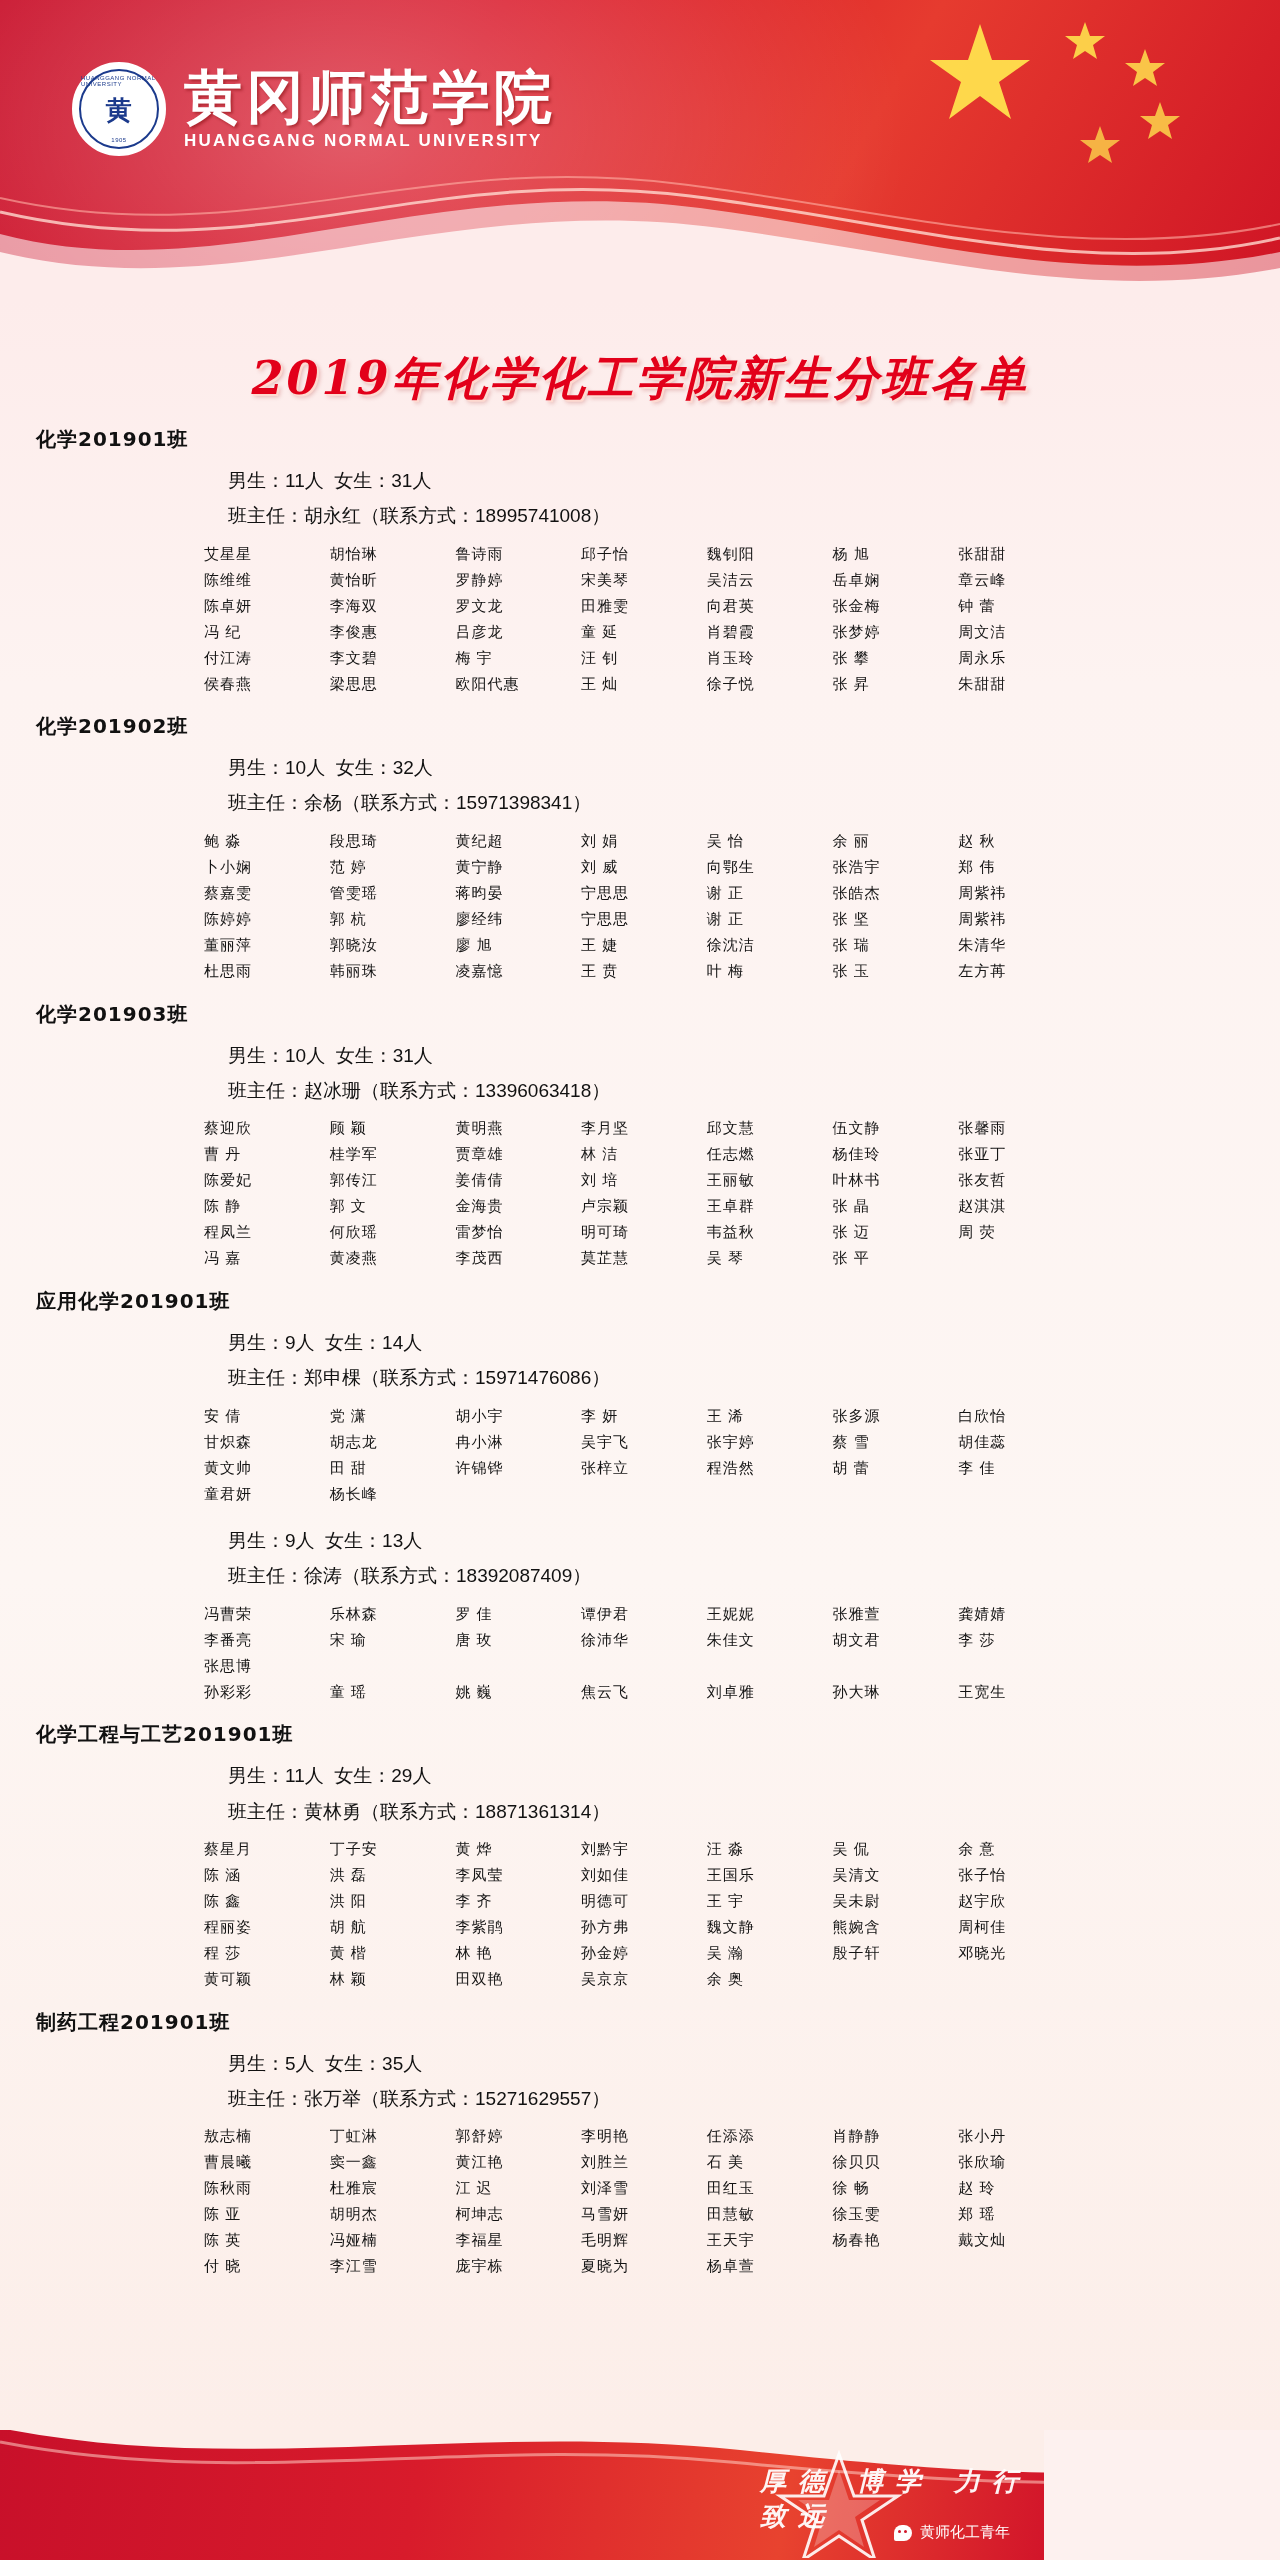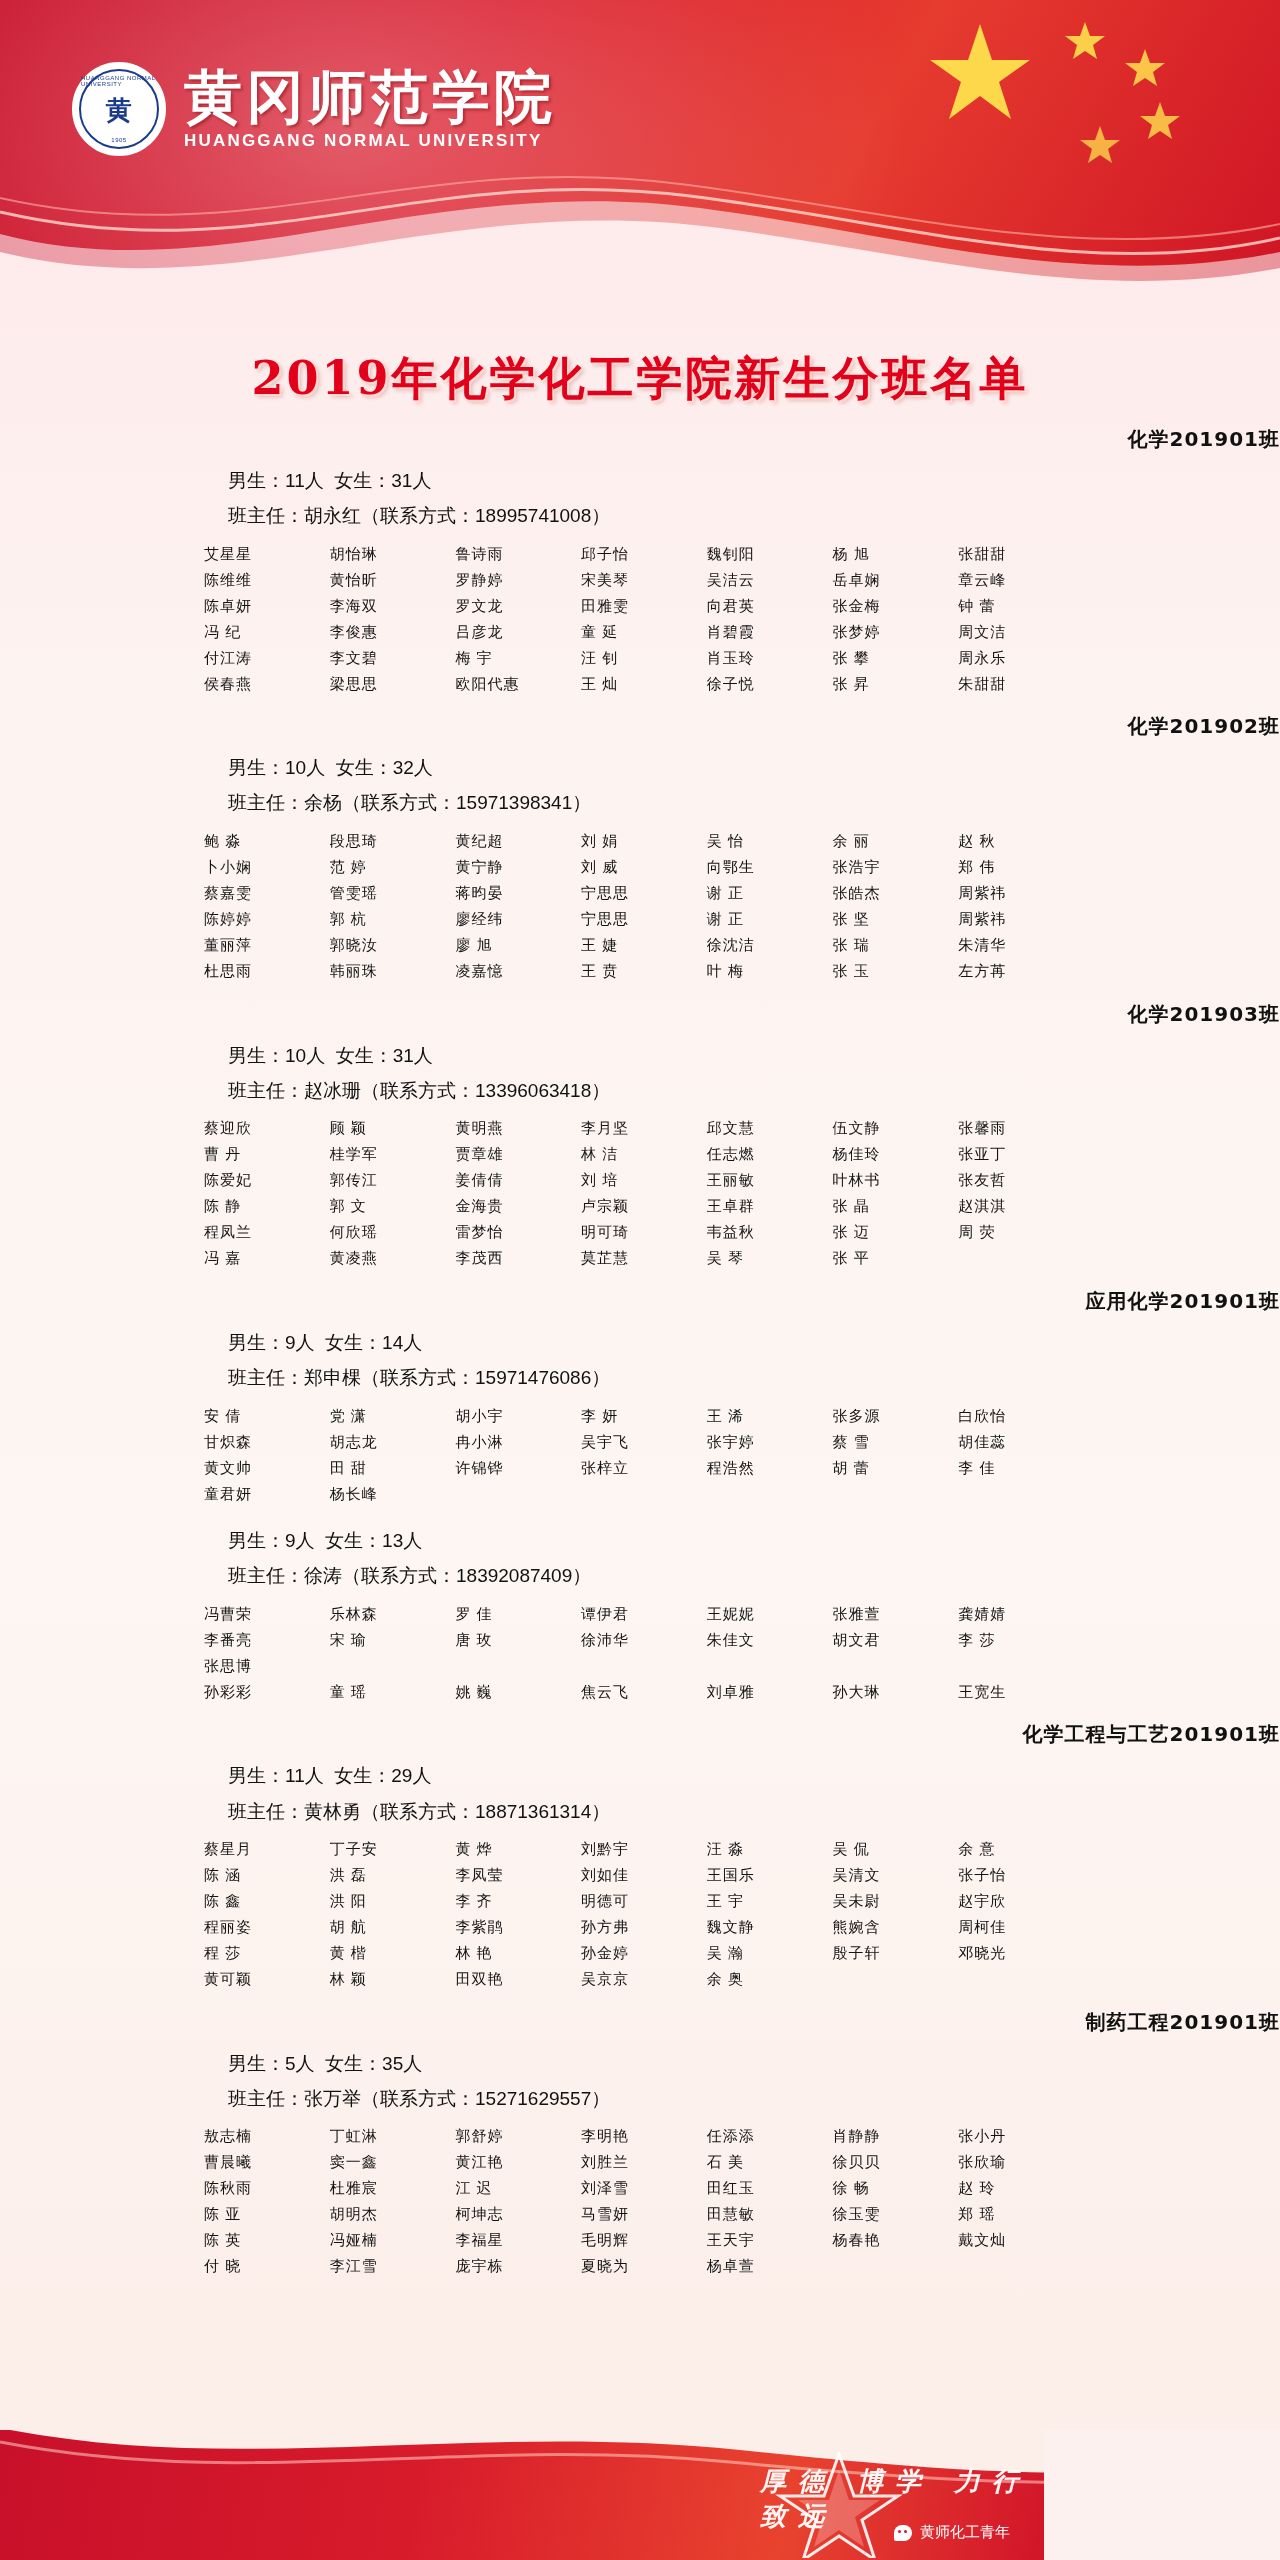--- a/index.html
+++ b/index.html
@@ -72,25 +72,26 @@
   }
   .title-main {
     text-align:center;
     color:#e2001a;
     font-family:"DejaVu Serif", serif;
     font-weight:bold;
     font-size:46px;
     letter-spacing:3px;
     padding-top:48px;
     text-shadow: 2px 2px 0px rgba(255,220,210,0.9), 3px 3px 4px rgba(150,0,0,0.25);
+    font-style: italic;
   }
 
   .class-block { margin-top:16px; }
   .class-name {
-    text-align:right;
+    text-align:left;
     font-weight:bold;
     font-size:20px;
     color:#111;
     letter-spacing:1px;
     margin-bottom:10px;
     font-family:"DejaVu Sans", sans-serif;
     padding-left:36px;
   }
   .meta {
     margin-left:228px;

